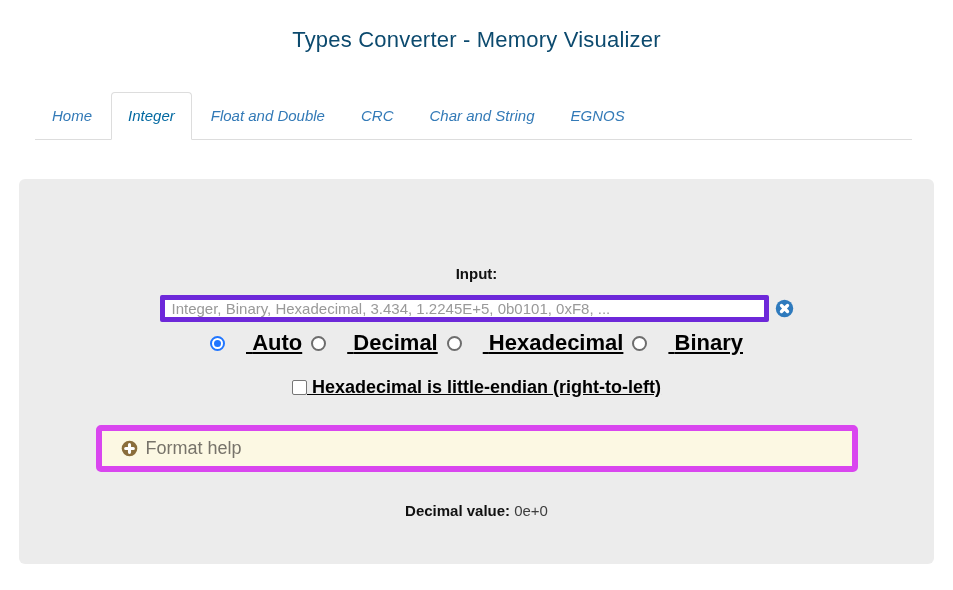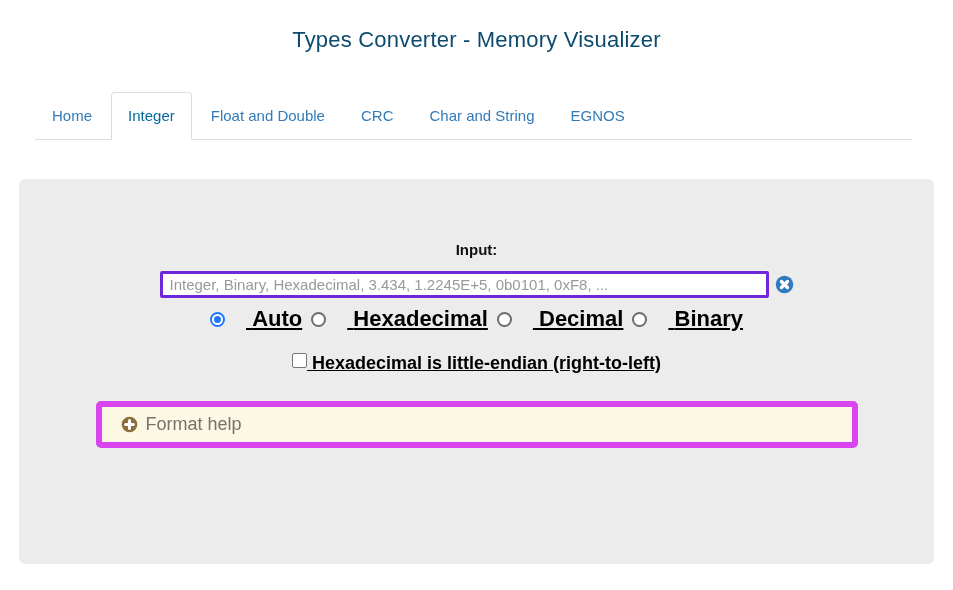--- a/index.html
+++ b/index.html
@@ -21,21 +21,21 @@
     letter-spacing: 0.2px;
   }
 
   
   .tabs-wrap { margin: 39px 41px 0 35px; }
   .nav-tabs {
     list-style: none; margin: 0; padding: 0;
     display: flex; align-items: flex-end;
     border-bottom: 1px solid #ddd;
   }
-  .nav-tabs li { margin-bottom: -1px; margin-right: 2px; }
+  .nav-tabs li { margin-bottom: -1px; margin-right: 2px; font-style: italic; }
   .nav-tabs a {
     display: block;
     padding: 13px 16px;
     font-size: 15px;
     line-height: 20px;
     color: #337ab7;
     text-decoration: none;
     border: 1px solid transparent;
     border-radius: 4px 4px 0 0;
     cursor: pointer;
@@ -47,38 +47,38 @@
     cursor: default;
   }
 
   
   .panel {
     margin: 39px 19px 0;
     height: 385px;
     background: #ececec;
     border-radius: 6px;
     text-align: center;
-    padding-top: 62px;
+    padding-top: 86px;
   }
 
   .input-label {
     font-size: 15px;
     font-weight: bold;
     color: #111;
   }
 
   .input-row {
     margin-top: 13px;
     display: flex;
     justify-content: center;
     align-items: center;
   }
   .main-input {
     width: 609px; height: 27px;
-    border: 3px solid #6d28d9;
+    border: 5px solid #6d28d9;
     border-radius: 2px;
     background: #fff;
     font-family: "Liberation Sans", sans-serif;
     font-size: 15px;
     color: #444;
     padding: 2px 7px;
     outline: none;
   }
   .main-input::placeholder { color: #999; opacity: 1; }
   .clear-btn {
@@ -131,21 +131,21 @@
 
   
   .endian-row {
     margin-top: 21px;
     display: flex;
     justify-content: center;
     align-items: center;
   }
   .endian-label {
     display: inline-flex;
-    align-items: flex-start;
+    align-items: center;
     cursor: pointer;
     font-size: 18px;
     font-weight: bold;
     color: #000;
   }
   input[type="checkbox"].endian-checkbox {
     -webkit-appearance: none; appearance: none;
     width: 15px; height: 15px;
     margin: 0;
     border: 1.5px solid #767676;
@@ -227,25 +227,25 @@
     </button>
   </div>
 
   <div class="mode-row">
     <label class="mode-option">
       <input type="radio" name="mode" class="mode-radio" checked="" style="">
       <span class="u">Auto</span>
     </label>
     <label class="mode-option">
       <input type="radio" name="mode" class="mode-radio" style="">
+      <span class="u">Decimal</span>
+    </label>
+    <label class="mode-option">
+      <input type="radio" name="mode" class="mode-radio" style="">
       <span class="u">Hexadecimal</span>
-    </label>
-    <label class="mode-option">
-      <input type="radio" name="mode" class="mode-radio" style="">
-      <span class="u">Decimal</span>
     </label>
     <label class="mode-option">
       <input type="radio" name="mode" class="mode-radio" style="">
       <span class="u">Binary</span>
     </label>
   </div>
 
   <div class="endian-row">
     <label class="endian-label">
       <input type="checkbox" class="endian-checkbox" style="">
@@ -256,14 +256,17 @@
   <div class="format-help">
     <span class="plus-icon">
       <svg viewBox="0 0 24 24" aria-hidden="true">
         <circle cx="12" cy="12" r="11" fill="currentColor"></circle>
         <path d="M12 6.6 V17.4 M6.6 12 H17.4" stroke="#ffffff" stroke-width="4.4" stroke-linecap="round"></path>
       </svg>
     </span>
     <span class="format-help-text">Format help</span>
   </div>
 
+  <div class="result-row">
+    <span class="result-label">Decimal value:</span><span class="result-value">0e+0</span>
+  </div>
 
 </div>
 
 </body></html>

